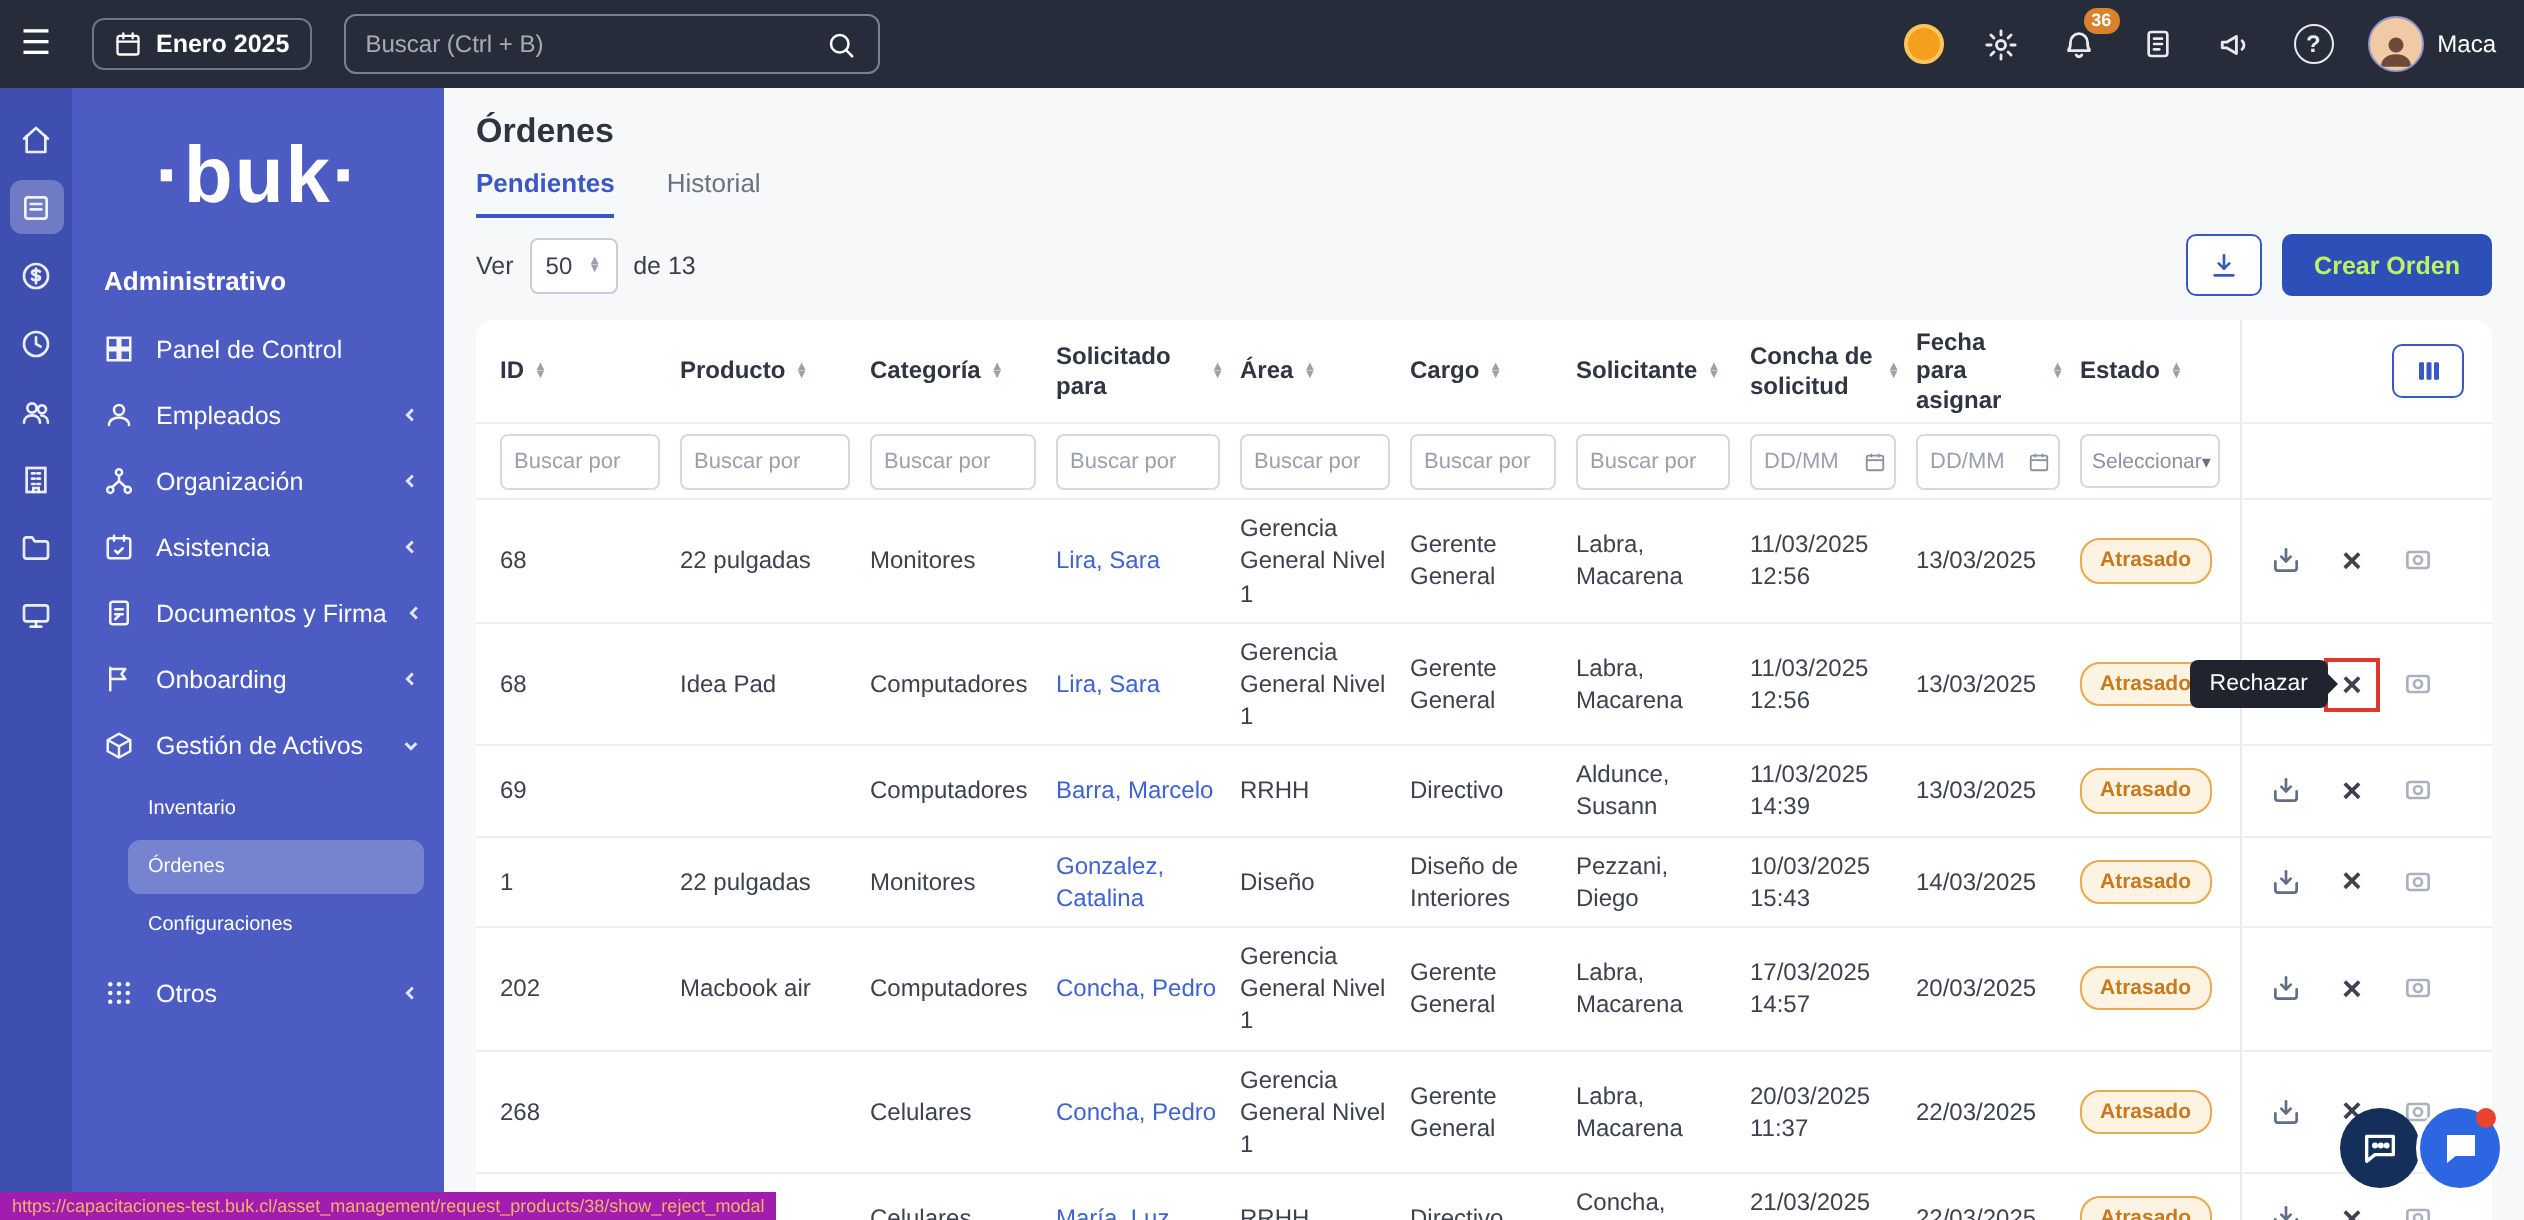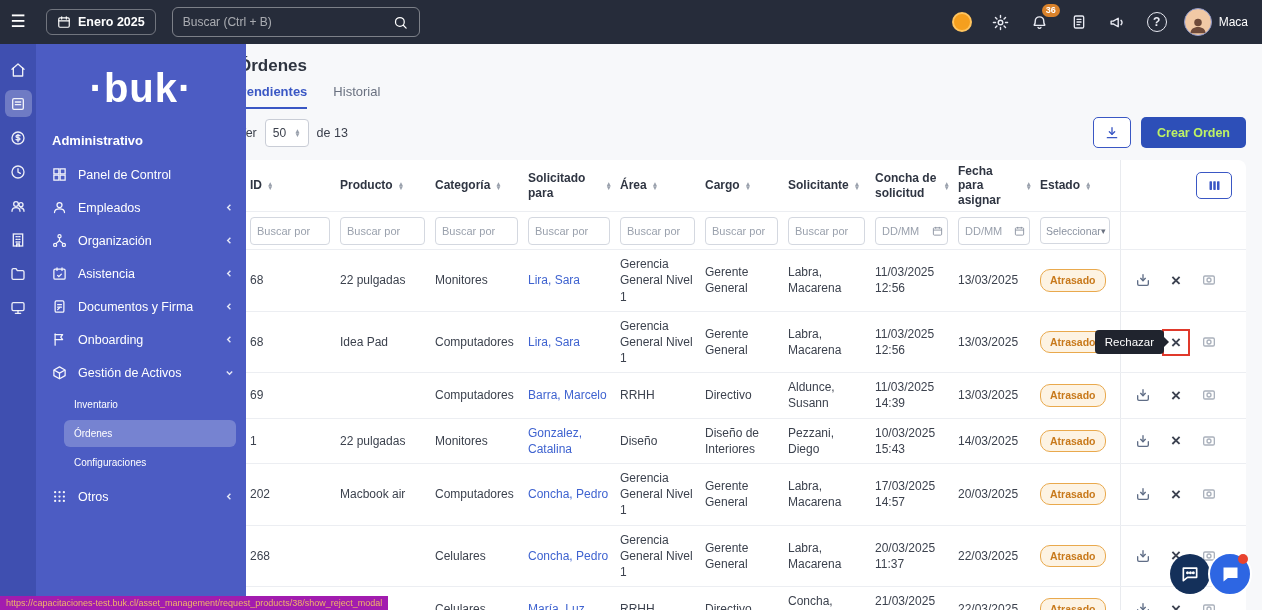--- a/index.html
+++ b/index.html
@@ -5,41 +5,41 @@
   * { margin:0; padding:0; box-sizing:border-box; }
   html,body { width:1262px; height:610px; }
   body { font-family:"Liberation Sans", sans-serif; overflow:hidden; position:relative; background:#f6f7f9; color:#3c424e; }
   svg { display:block; }
   button { font-family:inherit; cursor:pointer; }
 
   
   .topbar { position:absolute; top:0; left:0; width:1262px; height:44px; background:#262c3a; display:flex; align-items:center; color:#fff; z-index:30; }
   .hamburger { width:36px; background:none; border:none; color:#fff; font-size:17px; line-height:44px; }
   .month-chip { display:flex; align-items:center; gap:7px; border:1px solid rgba(255,255,255,.35); border-radius:6px; padding:5px 10px; margin-left:10px; font-size:12.5px; font-weight:bold; cursor:pointer; }
-  .searchbox { display:flex; align-items:center; margin-left:16px; border:1px solid rgba(255,255,255,.4); border-radius:6px; height:30px; width:248px; overflow:hidden; }
+  .searchbox { display:flex; align-items:center; margin-left:16px; border:1px solid rgba(255,255,255,.4); border-radius:6px; height:30px; width:268px; overflow:hidden; }
   .searchbox input { flex:1; min-width:0; background:transparent; border:none; outline:none; color:#fff; font-size:12px; padding:0 10px; }
   .searchbox input::placeholder { color:rgba(255,255,255,.6); }
   .search-btn { width:36px; height:100%; display:flex; align-items:center; justify-content:center; background:transparent; border:none; color:#fff; }
   .topbar-right { margin-left:auto; display:flex; align-items:center; gap:15px; padding-right:14px; }
   .tb-icon { position:relative; background:none; border:none; color:#e8eaf2; width:24px; height:24px; display:flex; align-items:center; justify-content:center; }
   .orange-circle { width:20px; height:20px; border-radius:50%; background:#f59f1e; border:2px solid #ffc45e; }
   .bell-badge { position:absolute; top:-6px; right:-8px; background:#d9822b; color:#fff; font-size:9px; font-weight:bold; border-radius:8px; padding:1px 4px; line-height:1.2; }
   .help-circle { width:20px; height:20px; border:1.5px solid #e8eaf2; border-radius:50%; font-size:12px; font-weight:bold; display:flex; align-items:center; justify-content:center; }
   .avatar-wrap { display:flex; align-items:center; gap:7px; background:none; border:none; color:#fff; }
   .avatar { width:28px; height:28px; border-radius:50%; background:#f1c9a5; display:flex; align-items:flex-end; justify-content:center; overflow:hidden; border:1.5px solid #8d98c9; }
   .avatar svg { color:#6e4a3a; }
   .user-name { font-size:12px; }
 
   
   .iconstrip { position:absolute; top:44px; left:0; width:36px; height:566px; background:#3f4fb0; display:flex; flex-direction:column; align-items:center; padding-top:12px; gap:7px; z-index:20; }
   .strip-icon { width:27px; height:27px; border:none; background:transparent; color:rgba(255,255,255,.9); display:flex; align-items:center; justify-content:center; border-radius:6px; }
   .strip-icon.active { background:rgba(255,255,255,.25); }
 
   
-  .sidebar { position:absolute; top:44px; left:36px; width:210px; height:566px; background:#4c5cc3; color:#fff; z-index:20; overflow:hidden; }
+  .sidebar { position:absolute; top:44px; left:36px; width:186px; height:566px; background:#4c5cc3; color:#fff; z-index:20; overflow:hidden; }
   .logo { font-size:40px; font-weight:bold; text-align:center; padding:22px 0 18px; letter-spacing:1px; }
   .side-section { font-size:13px; font-weight:bold; padding:4px 16px 10px; }
   .side-item { display:flex; align-items:center; gap:10px; padding:9px 12px 9px 16px; font-size:12.5px; cursor:pointer; white-space:nowrap; }
   .side-item .ico { flex:0 0 16px; color:#fff; opacity:.95; }
   .side-item .chev { margin-left:auto; opacity:.85; }
   .submenu { display:flex; flex-direction:column; gap:2px; padding:2px 10px 4px 28px; }
   .sub-item { font-size:10px; padding:8px 10px; border-radius:6px; cursor:pointer; }
   .sub-item.active { background:rgba(255,255,255,.24); }
 
   

